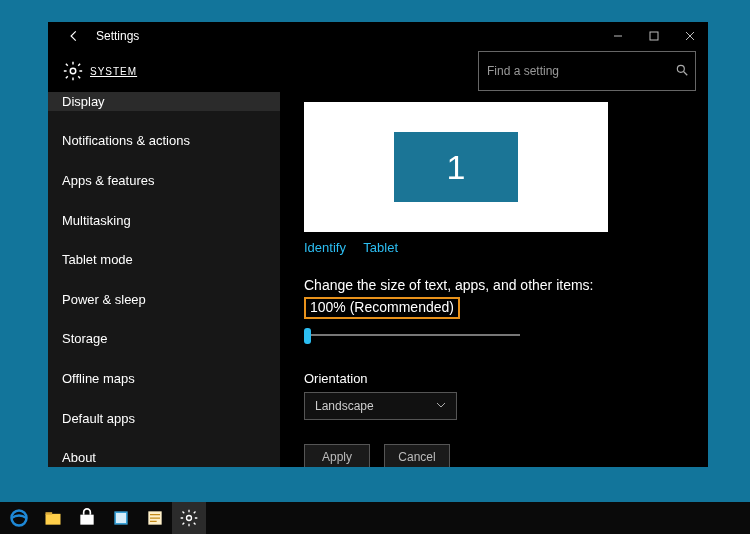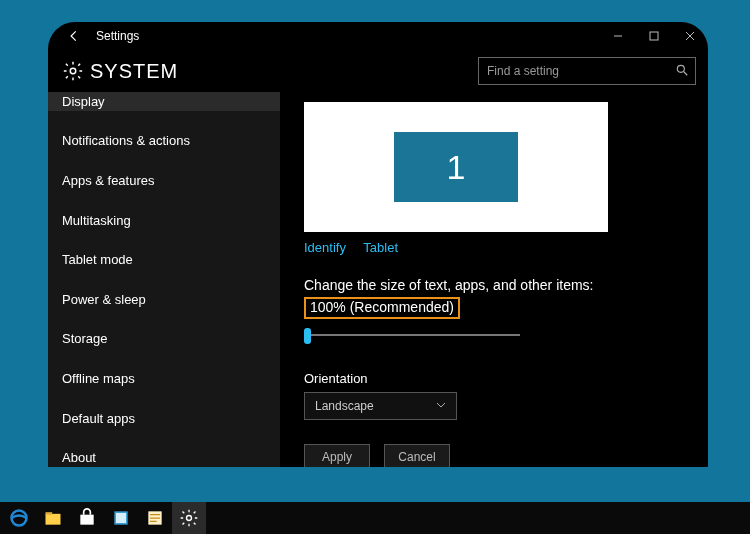--- a/index.html
+++ b/index.html
@@ -5,21 +5,21 @@
   * { box-sizing: border-box; margin: 0; padding: 0; font-family: "Segoe UI", Arial, sans-serif; }
   html, body { width: 750px; height: 534px; overflow: hidden; }
   body { background: #12759b; position: relative; }
 
   
   .window {
     position: absolute;
     left: 48px; top: 22px;
     width: 660px; height: 445px;
     background: #000;
-    display: flex; flex-direction: column; border-radius: 27px;
+    display: flex; flex-direction: column;
   }
 
   
   .titlebar {
     height: 28px; display: flex; align-items: center;
     color: #fff; font-size: 12px;
     padding-left: 8px;
   }
   .titlebar .back {
     width: 36px; display: flex; align-items: center; justify-content: center;
@@ -29,24 +29,24 @@
   .titlebar .winbtn {
     width: 36px; height: 28px; display: flex; align-items: center; justify-content: center;
     color: #bbb;
   }
 
   
   .header {
     height: 42px; display: flex; align-items: center; padding: 0 12px 0 8px;
   }
   .header .gear { width: 34px; display: flex; align-items: center; justify-content: center; }
-  .header .page-title { color: #fff; font-size: 20px; letter-spacing: 1px; font-weight: 400; }
+  .header .page-title { color: #fff; font-size: 10px; letter-spacing: 1px; font-weight: 400; text-decoration: underline; }
   .header .spacer { flex: 1; }
   .search-box {
-    width: 218px; height: 28px; border: 1px solid #666;
+    width: 218px; height: 40px; border: 1px solid #666;
     display: flex; align-items: center; padding: 0 6px 0 8px;
     color: #aaa; font-size: 12px;
     background: #000;
   }
   .search-box input {
     flex: 1; background: transparent; border: none; outline: none;
     color: #fff; font-size: 12px;
   }
   .search-box input::placeholder { color: #999; }
 

